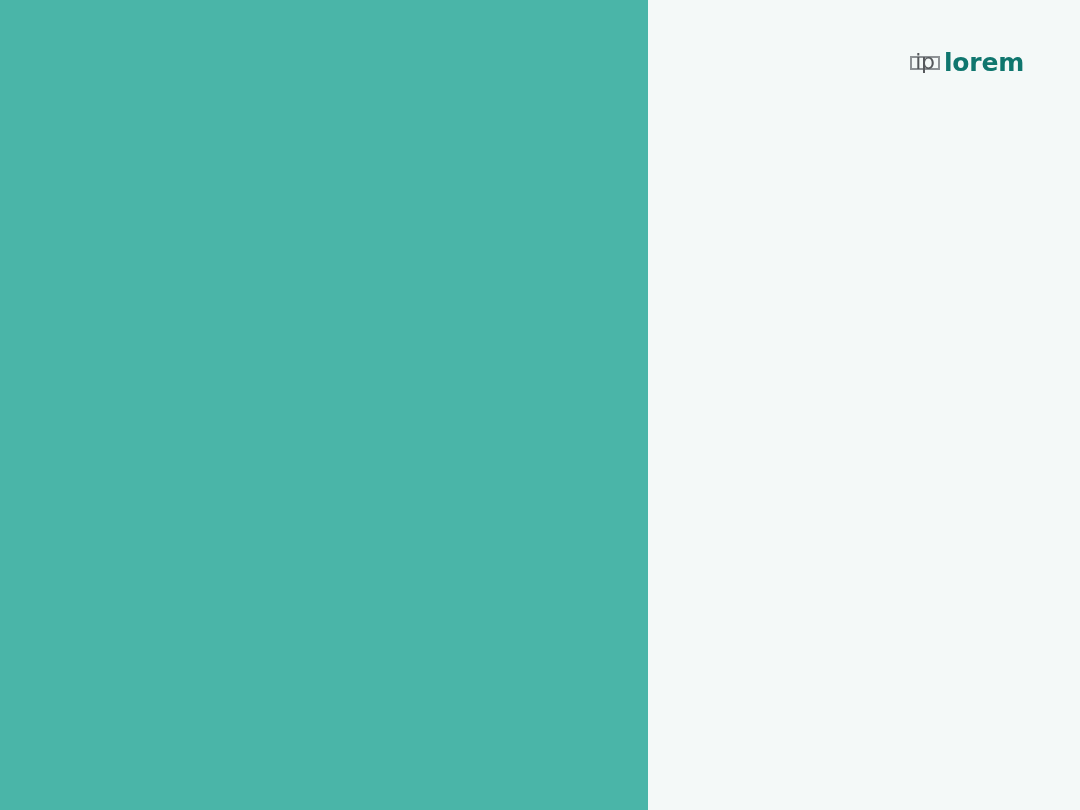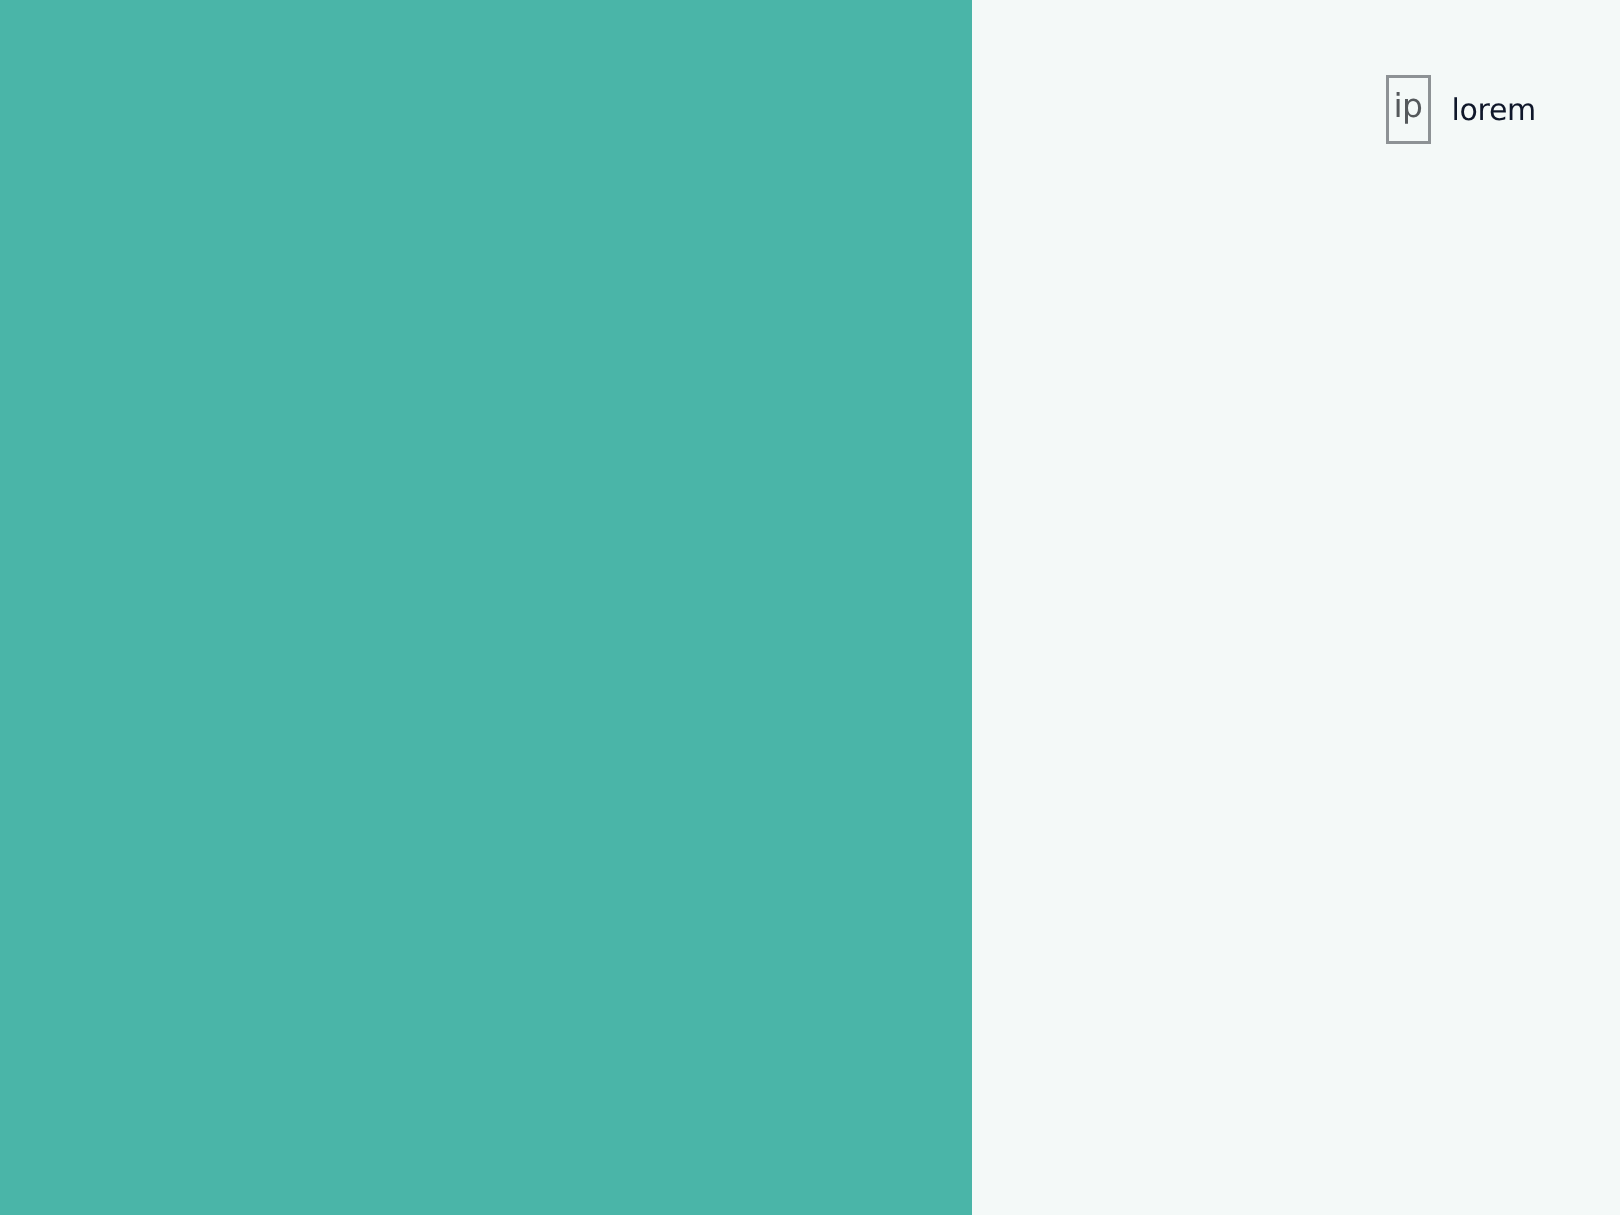--- a/index.html
+++ b/index.html
@@ -42,41 +42,41 @@
   .logo {
     position: absolute;
     top: 50px;
     right: 56px;
     display: flex;
     align-items: center;
     line-height: 1;
   }
   .logo-mark {
     width: 30px;
-    height: 46px;
+    height: 14px;
     box-sizing: border-box;
     border: 2px solid #8d9295;
     display: flex;
     align-items: center;
     justify-content: center;
-    margin-right: 14px;
+    margin-right: 4px;
   }
   .logo-mark-text {
     font-size: 22px;
     font-weight: 400;
     color: #55595c;
     letter-spacing: -0.5px;
     line-height: 1;
     position: relative;
     top: -1px;
   }
   .logo-word {
-    font-size: 20px;
-    font-weight: 400;
-    color: #0f172a;
+    font-size: 25px;
+    font-weight: 700;
+    color: #0f766e;
     letter-spacing: -0.2px;
   }
 </style>
 </head>
 <body>
 
 <div class="slide">
 
   <div class="panel-left"></div>
 

